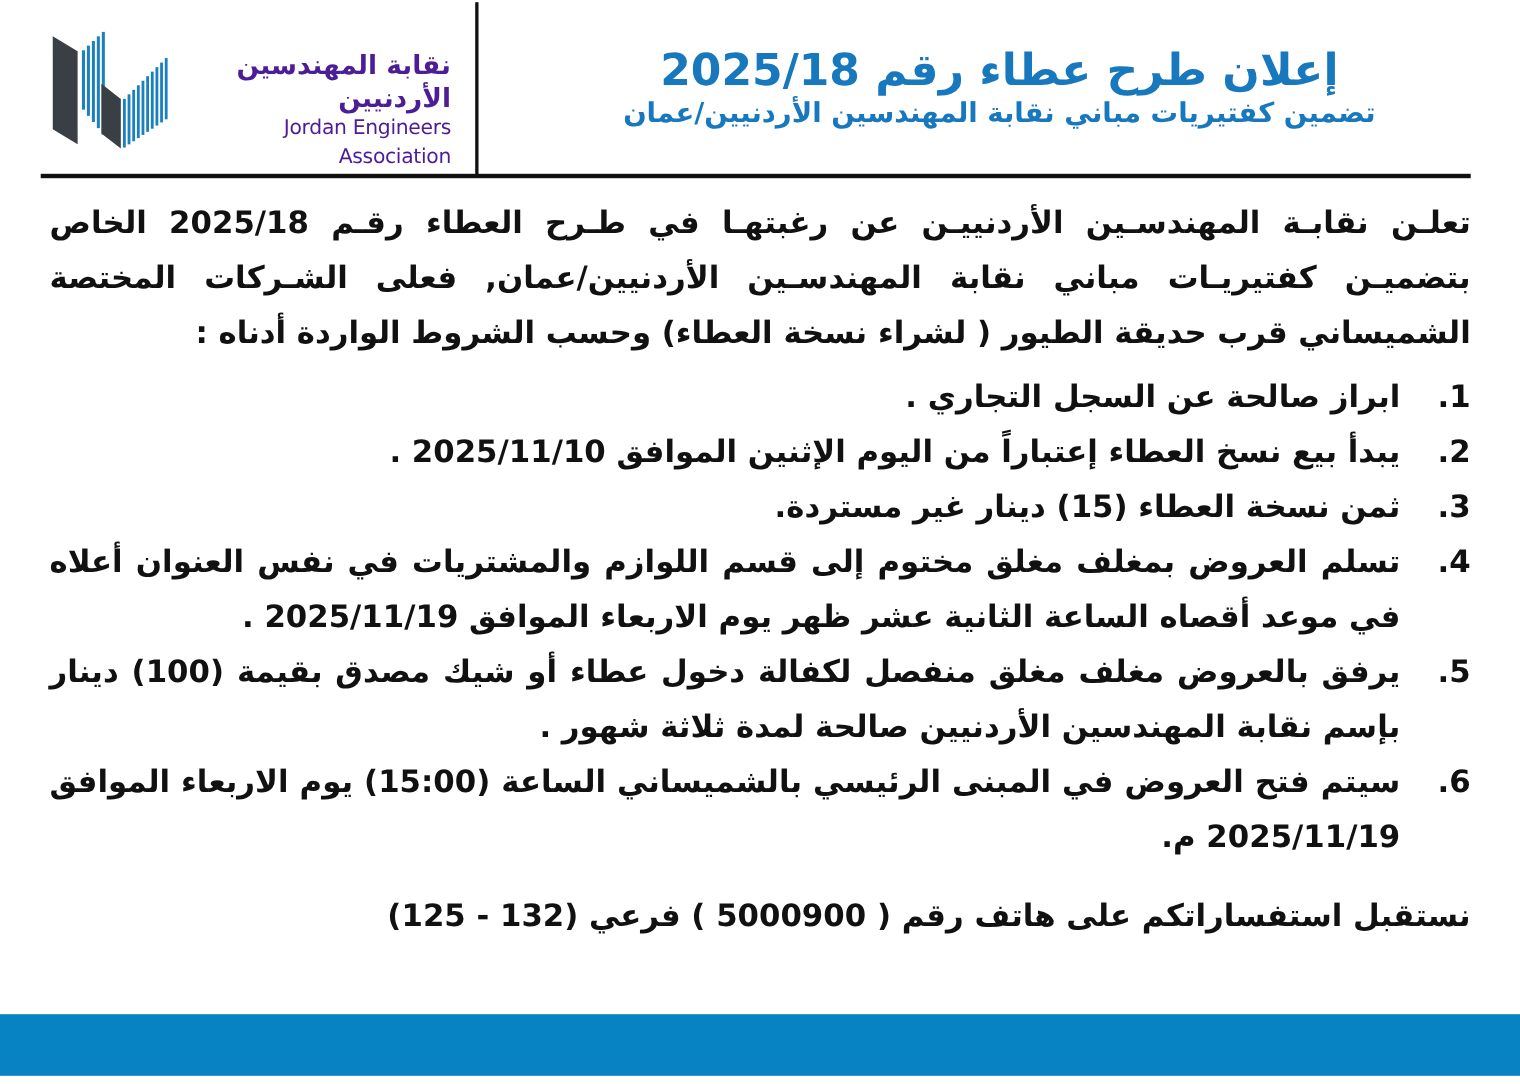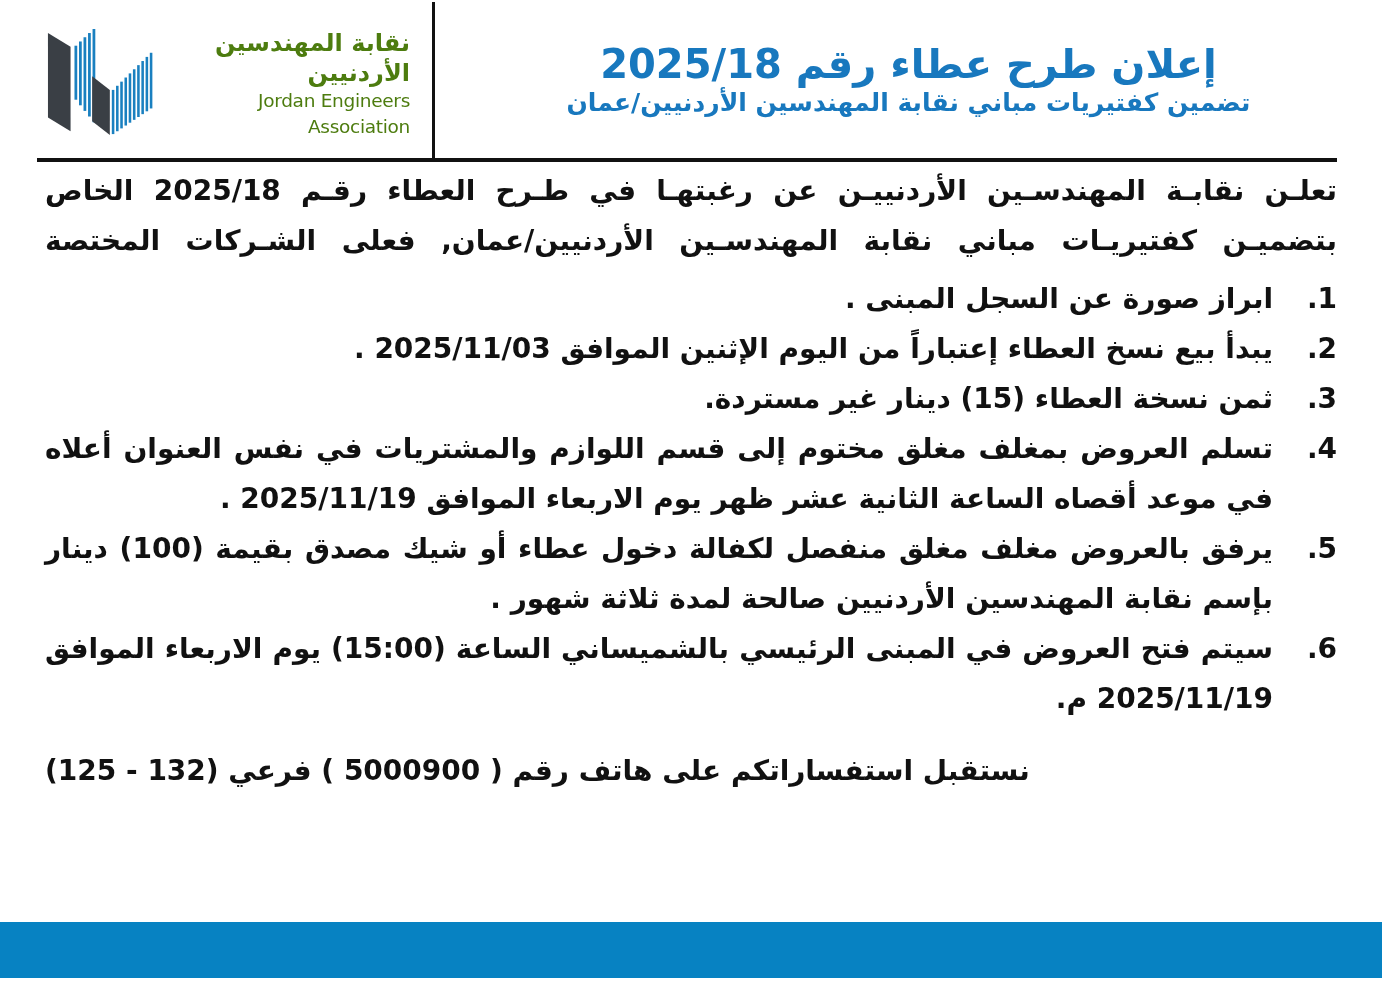--- a/index.html
+++ b/index.html
@@ -4,43 +4,43 @@
 <style>
   html,body{margin:0;padding:0;background:#fff;}
   .page{
     position:relative;width:1382px;height:985px;background:#fff;overflow:hidden;
     font-family:"DejaVu Sans",sans-serif;color:#151515;
   }
   
   .header{position:absolute;left:0;top:0;width:1382px;height:162px;}
   .logo{position:absolute;left:0;top:0;width:433px;height:158px;}
   .logo-mark{position:absolute;left:46px;top:28px;}
-  .logo-text{position:absolute;left:168px;top:28px;width:242px;text-align:right;direction:rtl;color:#4d7c0f;}
+  .logo-text{position:absolute;left:168px;top:44px;width:242px;text-align:right;direction:rtl;color:#4c1d95;}
   .logo-ar{font-size:24px;font-weight:bold;line-height:30px;}
   .logo-en{font-size:18.5px;font-weight:normal;line-height:26px;direction:ltr;text-align:right;letter-spacing:-0.3px;}
   .vdivider{position:absolute;left:432px;top:2px;width:3px;height:157px;background:#111;}
   .titlebox{
     position:absolute;left:435px;top:0;width:947px;height:158px;
     display:flex;flex-direction:column;align-items:center;justify-content:center;
     direction:rtl;color:#1878be;
   }
   .title{font-size:40px;font-weight:bold;margin:0;line-height:1.2;}
   .subtitle{font-size:25px;font-weight:bold;margin:0;line-height:1.2;}
   .hrule{position:absolute;left:37px;top:158px;width:1300px;height:4px;background:#111;}
   
   .main{position:absolute;left:45px;top:166px;width:1292px;direction:rtl;}
-  .para{font-size:28px;font-weight:bold;color:#111;}
+  .para{margin-top:12px;font-size:28px;font-weight:bold;color:#111;}
   .pline{line-height:50px;white-space:normal;}
   .jl{text-align:justify;text-align-last:justify;}
   .rl{text-align:right;}
   .clist{margin-top:8px;font-size:28px;font-weight:bold;color:#111;}
   .citem{display:flex;align-items:flex-start;line-height:50px;}
   .cnum{flex:none;width:38px;text-align:right;margin-left:26px;}
   .ctext{flex:1;text-align:justify;}
-  .inquiries{margin-top:26px;font-size:28px;font-weight:bold;text-align:left;line-height:42px;color:#111;}
+  .inquiries{margin-top:26px;font-size:28px;font-weight:bold;text-align:right;line-height:42px;color:#111;}
   
   .bottom-bar{position:absolute;left:0;top:922px;width:1382px;height:56px;background:#0782c2;}
   
   .lg-dark{fill:#3a3f45;}
   .lg-blue{fill:#1a80c0;}
 </style>
 </head>
 <body>
 
 <div class="page">
@@ -81,30 +81,31 @@
     </div>
 
     <div class="hrule"></div>
   </div>
 
   <div class="main" dir="rtl">
 
     <div class="para">
       <div class="pline jl">تعلـن نقابـة المهندسـين الأردنييـن عن رغبتهـا في طـرح العطاء رقـم 2025/18 الخاص</div>
       <div class="pline jl">بتضميـن كفتيريـات مباني نقابة المهندسـين الأردنيين/عمان, فعلى الشـركات المختصة</div>
+      <div class="pline rl">الشميساني قرب حديقة الطيور ( لشراء نسخة العطاء) وحسب الشروط الواردة أدناه :</div>
     </div>
 
     <div class="clist">
       <div class="citem">
         <span class="cnum">1.</span>
-        <span class="ctext">ابراز صورة عن السجل المبنى .</span>
+        <span class="ctext">ابراز صالحة عن السجل التجاري .</span>
       </div>
       <div class="citem">
         <span class="cnum">2.</span>
-        <span class="ctext">يبدأ بيع نسخ العطاء إعتباراً من اليوم الإثنين الموافق 2025/11/03 .</span>
+        <span class="ctext">يبدأ بيع نسخ العطاء إعتباراً من اليوم الإثنين الموافق 2025/11/10 .</span>
       </div>
       <div class="citem">
         <span class="cnum">3.</span>
         <span class="ctext">ثمن نسخة العطاء (15) دينار غير مستردة.</span>
       </div>
       <div class="citem">
         <span class="cnum">4.</span>
         <span class="ctext">تسلم العروض بمغلف مغلق مختوم إلى قسم اللوازم والمشتريات في نفس العنوان أعلاه في موعد أقصاه الساعة الثانية عشر ظهر يوم الاربعاء الموافق 2025/11/19 .</span>
       </div>
       <div class="citem">

